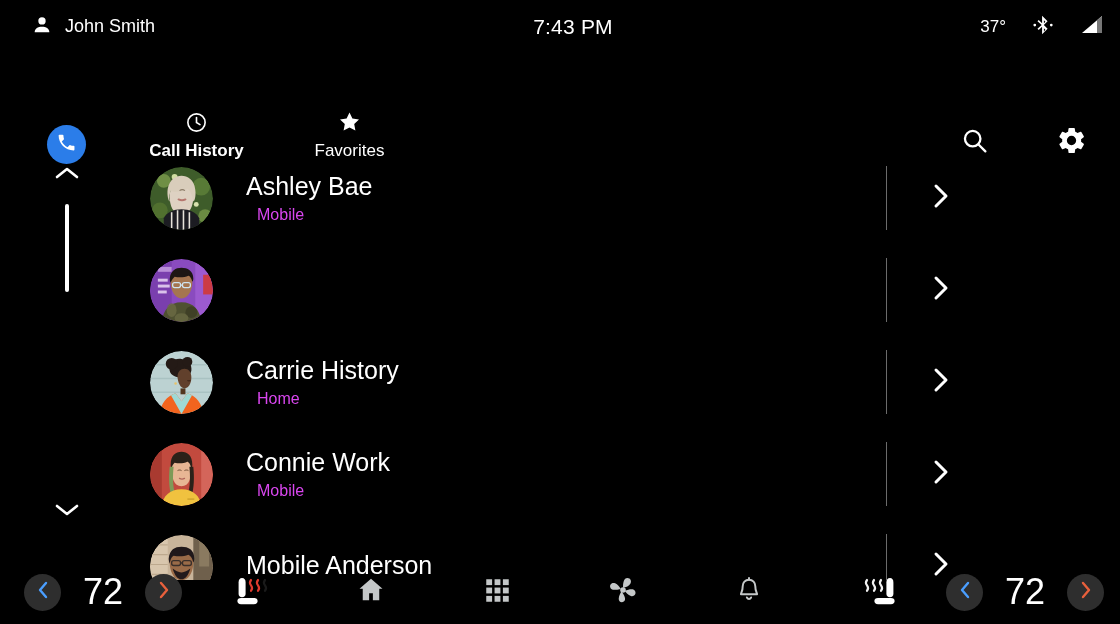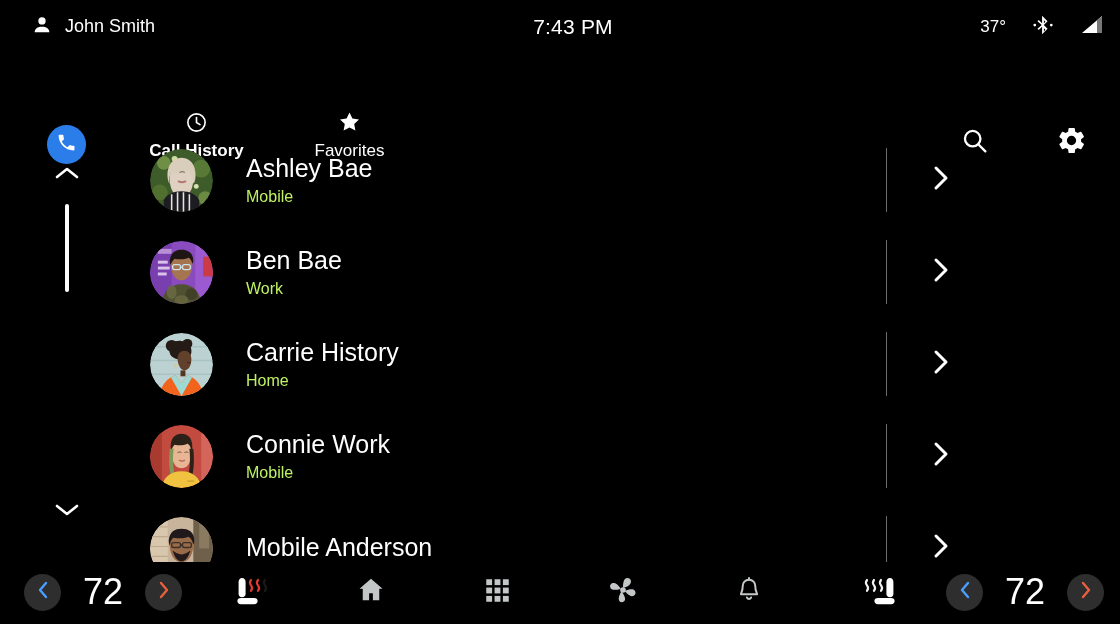--- a/index.html
+++ b/index.html
@@ -48,30 +48,30 @@
   
   .scrollrail { position:absolute; left:46px; top:140px; width:42px; height:420px; }
   .rail-chev { position:absolute; left:0; width:42px; height:34px;
     display:flex; align-items:center; justify-content:center; cursor:pointer; }
   .rail-up { top:18px; }
   .rail-down { top:355px; }
   .rail-track { position:absolute; left:19px; top:64px; width:4px; height:88px;
     background:#fff; border-radius:2px; cursor:pointer; }
 
   
-  .list { position:absolute; left:120px; top:134px; width:1000px; height:428px; overflow:hidden;text-decoration:underline; }
+  .list { position:absolute; left:120px; top:152px; width:1000px; height:428px; overflow:hidden;text-decoration:underline; }
   .row { position:relative; height:92px; display:flex; align-items:center; cursor:pointer; }
   .avatar {
     width:63px; height:63px; border-radius:50%; margin-left:30px;
     flex:0 0 63px; overflow:hidden; position:relative;
   }
   .avatar svg { display:block; width:63px; height:63px; }
   .row-text { margin-left:33px; flex:1; }
   .row-name { color:#fff; font-size:25px; line-height:30px; }
-  .row-sub { color:#bef264; font-size:16px; line-height:22px; margin-top:3px; }
+  .row-sub { color:#d946ef; font-size:16px; line-height:22px; margin-top:3px;margin-left:11px; }
   .row-divider {
     position:absolute; left:766px; top:14px; width:1px; height:64px; background:#6b6b6b;
   }
   .row-chev { position:absolute; left:812px; top:0; height:92px;
     display:flex; align-items:center; cursor:pointer; }
 
   
   .bottombar {
     position:absolute; left:0; bottom:0; width:1120px; height:64px;
     display:flex; align-items:center;padding-left:23px;
@@ -261,24 +261,20 @@
             <rect x="23" y="24" width="8" height="5" rx="2" fill="none" stroke="#cfe3ef" stroke-width="1.3"></rect>
             <rect x="33" y="24" width="8" height="5" rx="2" fill="none" stroke="#cfe3ef" stroke-width="1.3"></rect>
             <path d="M31 26.5h2" stroke="#cfe3ef" stroke-width="1.3"></path>
             <path d="M12 64c1-12 8-20 20-20s19 8 20 20z" fill="#4f5131"></path>
             <ellipse cx="22" cy="52" rx="5" ry="7" fill="#6b6c45" opacity=".8"></ellipse>
             <ellipse cx="42" cy="54" rx="6" ry="6" fill="#3b3c24" opacity=".8"></ellipse>
             <ellipse cx="32" cy="60" rx="7" ry="5" fill="#6d6e46" opacity=".7"></ellipse>
           </g>
         </svg>
       </div>
-      <div class="row-text">
-        <div class="row-name">Ben Bae</div>
-        <div class="row-sub">Work</div>
-      </div>
       <div class="row-divider"></div>
       <div class="row-chev">
         <span>
           <svg width="18" height="28" viewBox="0 0 18 28" fill="none" stroke="#fff" stroke-width="3" stroke-linecap="round" stroke-linejoin="round">
             <path d="M4 4 14 14 4 24"></path>
           </svg>
         </span>
       </div>
     </div>
 

